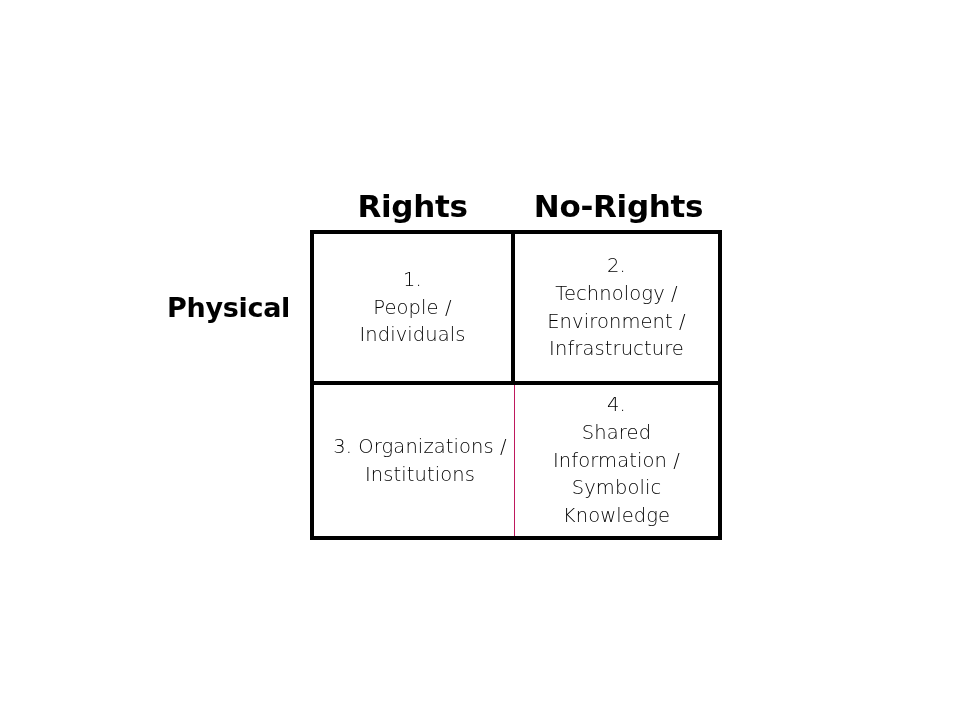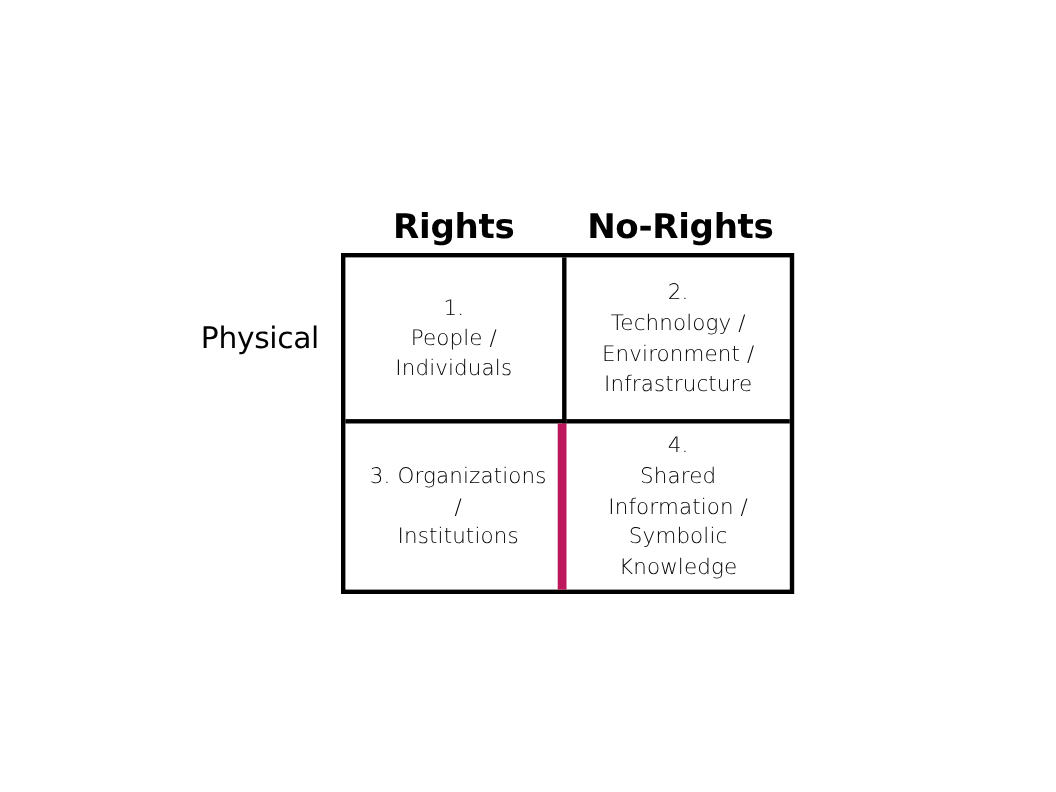--- a/index.html
+++ b/index.html
@@ -38,21 +38,21 @@
   }
   #col-header-rights   { left: 310px; width: 205px; }
   #col-header-norights { left: 515px; width: 207px; }
 
   
   .row-header {
     position: absolute;
     left: 20px;
     width: 270px;
     text-align: right;
-    font-weight: normal;
+    font-weight: bold;
     font-size: 27px;
     letter-spacing: -0.3px;
     white-space: nowrap;
   }
   #row-header-physical     { top: 292px; height: 32px; line-height: 32px; }
   #row-header-not-physical { top: 437px; height: 32px; line-height: 32px; }
 
   
   #matrix-grid {
     position: absolute;
@@ -78,21 +78,21 @@
     font-weight: 300;
     letter-spacing: 0.1px;
     padding: 2px 6px;
     overflow: hidden;
   }
   .cell-text { display: block; }
 
   
   #cell-1 { border-right: 4px solid #000000; border-bottom: 4px solid #000000; }
   #cell-2 { border-bottom: 4px solid #000000; }
-  #cell-3 { border-right: 8px solid #be185d; margin-left: 12px; }
+  #cell-3 { border-right: 1px solid #be185d; margin-left: 12px; }
   #cell-4 { }
 </style>
 </head>
 <body>
 
 <div id="matrix-figure">
 
   <div class="col-header" id="col-header-rights">Rights</div>
 
   <div class="col-header" id="col-header-norights">No-Rights</div>

